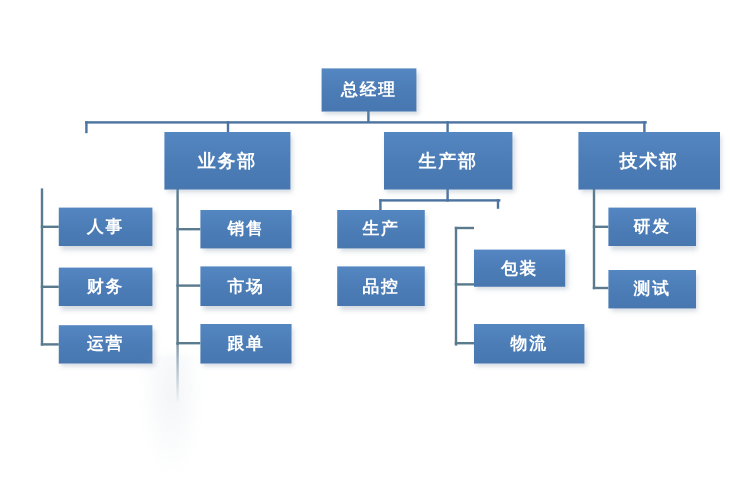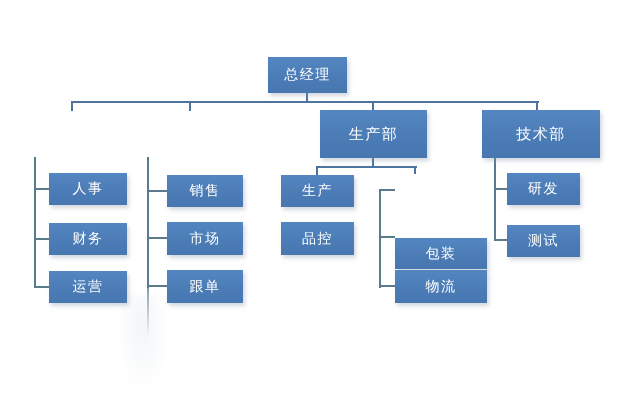--- a/index.html
+++ b/index.html
@@ -1,18 +1,19 @@
 <!DOCTYPE html>
 <html style="--node-fill: #4f81bd; --node-text: #ffffff; --connector-top: #4d74a1; --connector-bracket: #5a7b8e;"><head>
 <meta charset="utf-8">
 <style>
   html,body{margin:0;padding:0;background:#fff;}
   #canvas{
     position:relative;width:620px;height:400px;background:#ffffff;overflow:hidden;
     font-family:"Liberation Sans","DejaVu Sans",sans-serif;
+    font-weight:bold;
   }
   .node{
     position:absolute;
     background:linear-gradient(180deg,#5486c1 0%,#4b7cb6 55%,#4877b0 100%);
     color:var(--node-text,#ffffff);
     display:flex;align-items:center;justify-content:center;
     font-size:14px;letter-spacing:1.5px;
     box-shadow:2px 3px 4px rgba(125,145,165,0.35);
     cursor:default;user-select:none;
   }
@@ -59,34 +60,35 @@
   <i class="ln br" style="left:379px;top:189px;width:16px;height:2px"></i>
   <i class="ln br" style="left:379px;top:236px;width:16px;height:2px"></i>
   <i class="ln br" style="left:379px;top:285px;width:16px;height:2px"></i>
 
   <i class="ln br" style="left:494px;top:157px;width:2px;height:84px"></i>
   <i class="ln br" style="left:494px;top:188px;width:13px;height:2px"></i>
   <i class="ln br" style="left:494px;top:239px;width:13px;height:2px"></i>
 
   <div class="node" style="left:268px;top:57px;width:79px;height:36px">总经理</div>
 
+  <div class="node dept" style="left:137px;top:110px;width:105px;height:48px">业务部</div>
   <div class="node dept" style="left:320px;top:110px;width:107px;height:48px">生产部</div>
   <div class="node dept" style="left:482px;top:110px;width:118px;height:48px">技术部</div>
 
   <div class="node" style="left:49px;top:173px;width:78px;height:32px">人事</div>
   <div class="node" style="left:49px;top:223px;width:78px;height:32px">财务</div>
   <div class="node" style="left:49px;top:271px;width:78px;height:32px">运营</div>
 
   <div class="node" style="left:167px;top:175px;width:76px;height:32px">销售</div>
   <div class="node" style="left:167px;top:222px;width:76px;height:33px">市场</div>
   <div class="node" style="left:167px;top:270px;width:76px;height:33px">跟单</div>
 
   <div class="node" style="left:281px;top:175px;width:73px;height:32px">生产</div>
   <div class="node" style="left:281px;top:222px;width:73px;height:33px">品控</div>
 
-  <div class="node" style="left:395px;top:238px;width:92px;height:31px">包装</div>
+  <div class="node" style="left:395px;top:208px;width:76px;height:31px">包装</div>
   <div class="node" style="left:395px;top:270px;width:92px;height:33px">物流</div>
 
   <div class="node" style="left:507px;top:173px;width:73px;height:32px">研发</div>
   <div class="node" style="left:507px;top:225px;width:73px;height:32px">测试</div>
 
   <span class="smudge"></span>
 </div>
 
 </body></html>

